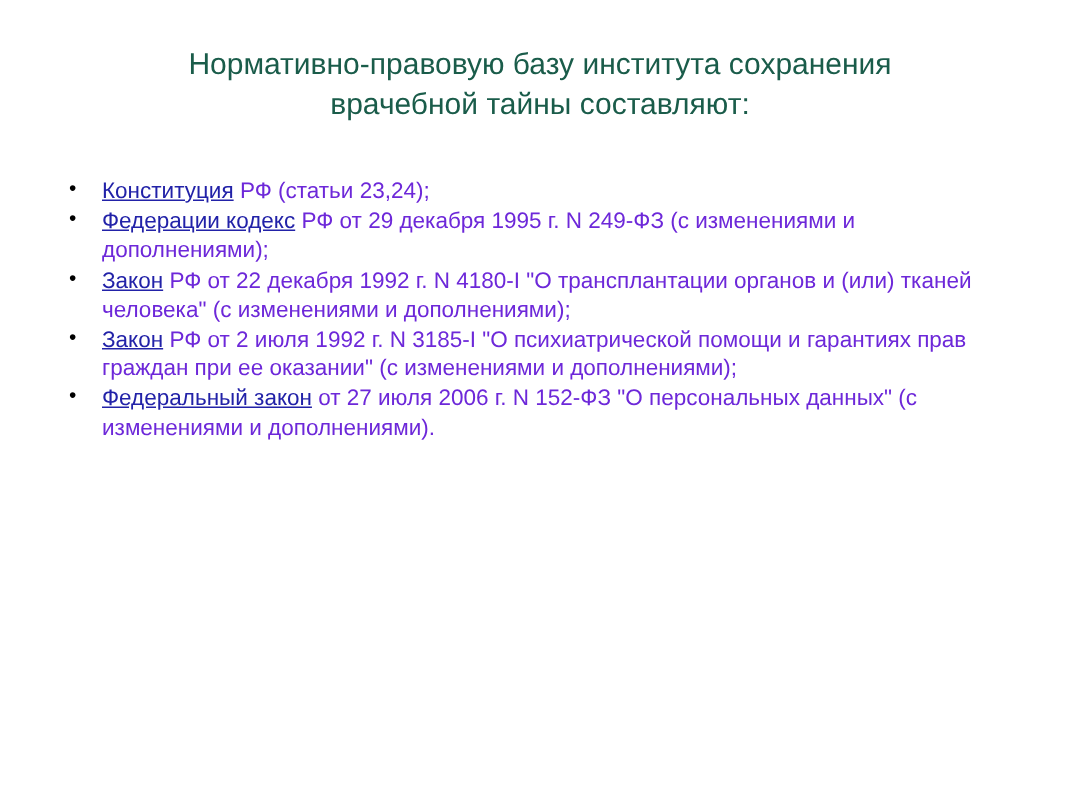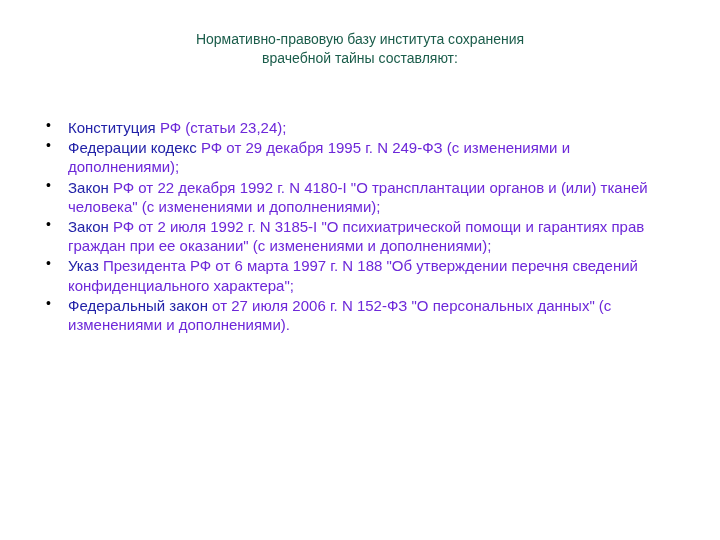--- a/index.html
+++ b/index.html
@@ -20,21 +20,21 @@
     height: 540px;
     box-sizing: border-box;
   }
   .title-block {
     position: absolute;
     top: 30px;
     left: 60px;
     width: 600px;
     text-align: center;
     color: #1a5c4a;
-    font-size: 14px;
+    font-size: 20px;
     line-height: 1.35;
     font-weight: normal;
   }
   .title-line {
     display: block;
     white-space: nowrap;
   }
   .body-block {
     position: absolute;
     top: 118px;
@@ -57,20 +57,21 @@
   ul.bullets > li::before {
     content: "\2022";
     position: absolute;
     left: 12px;
     top: -1px;
     font-size: 14px;
     color: #000000;
   }
   .lnk {
     color: #2222a8;
+    text-decoration: underline;
   }
   .plain {
     color: #6d28d9;
   }
 </style>
 </head>
 <body>
 
 <div class="slide">
 
@@ -87,21 +88,18 @@
       <li>
         <span class="lnk">Федерации кодекс</span><span class="plain"> РФ от 29 декабря 1995 г. N 249-ФЗ (с изменениями и дополнениями);</span>
       </li>
       <li>
         <span class="lnk">Закон</span><span class="plain"> РФ от 22 декабря 1992 г. N 4180-I "О трансплантации органов и (или) тканей человека" (с изменениями и дополнениями);</span>
       </li>
       <li>
         <span class="lnk">Закон</span><span class="plain"> РФ от 2 июля 1992 г. N 3185-I "О психиатрической помощи и гарантиях прав граждан при ее оказании" (с изменениями и дополнениями);</span>
       </li>
       <li>
-        <span class="lnk">Указ</span><span class="plain"> Президента РФ от 6 марта 1997 г. N 188 "Об утверждении перечня сведений конфиденциального характера";</span>
-      </li>
-      <li>
         <span class="lnk">Федеральный закон</span><span class="plain"> от 27 июля 2006 г. N 152-ФЗ "О персональных данных" (с изменениями и дополнениями).</span>
       </li>
     </ul>
   </div>
 
 </div>
 
 </body></html>

